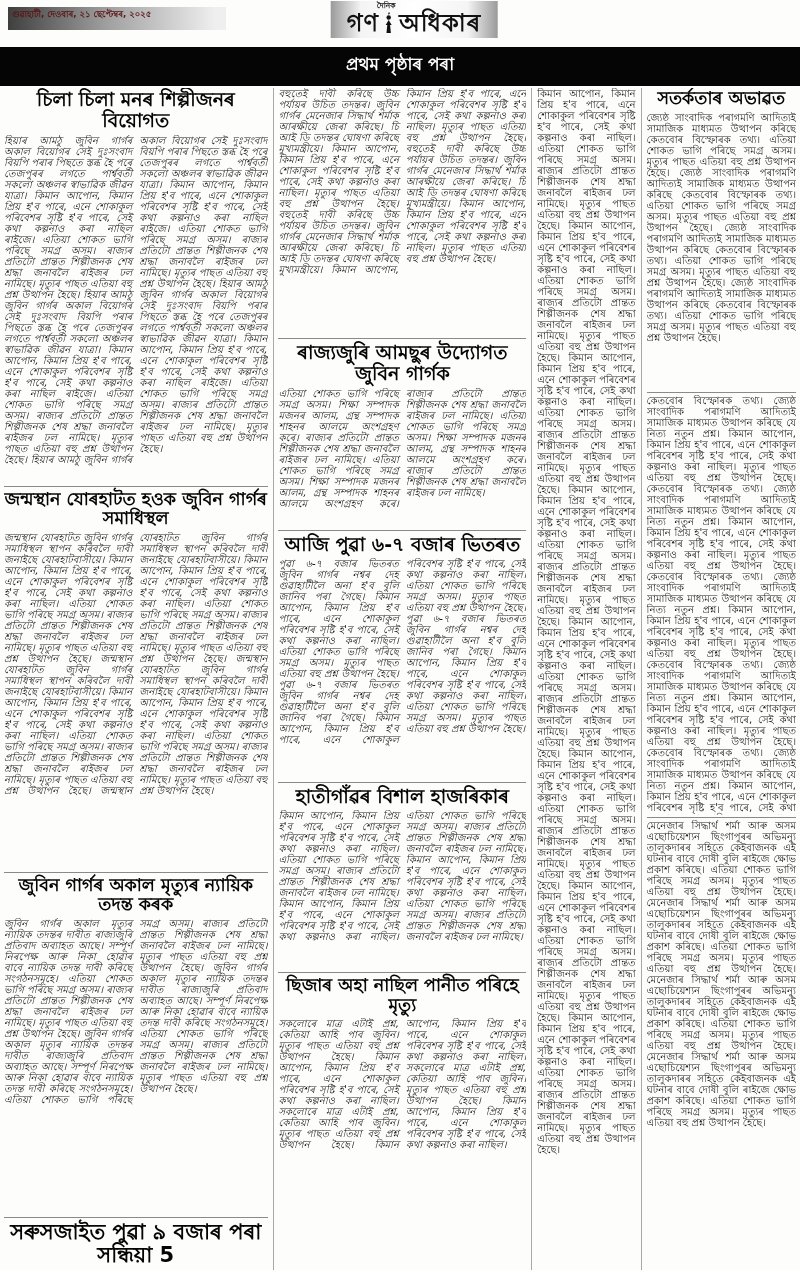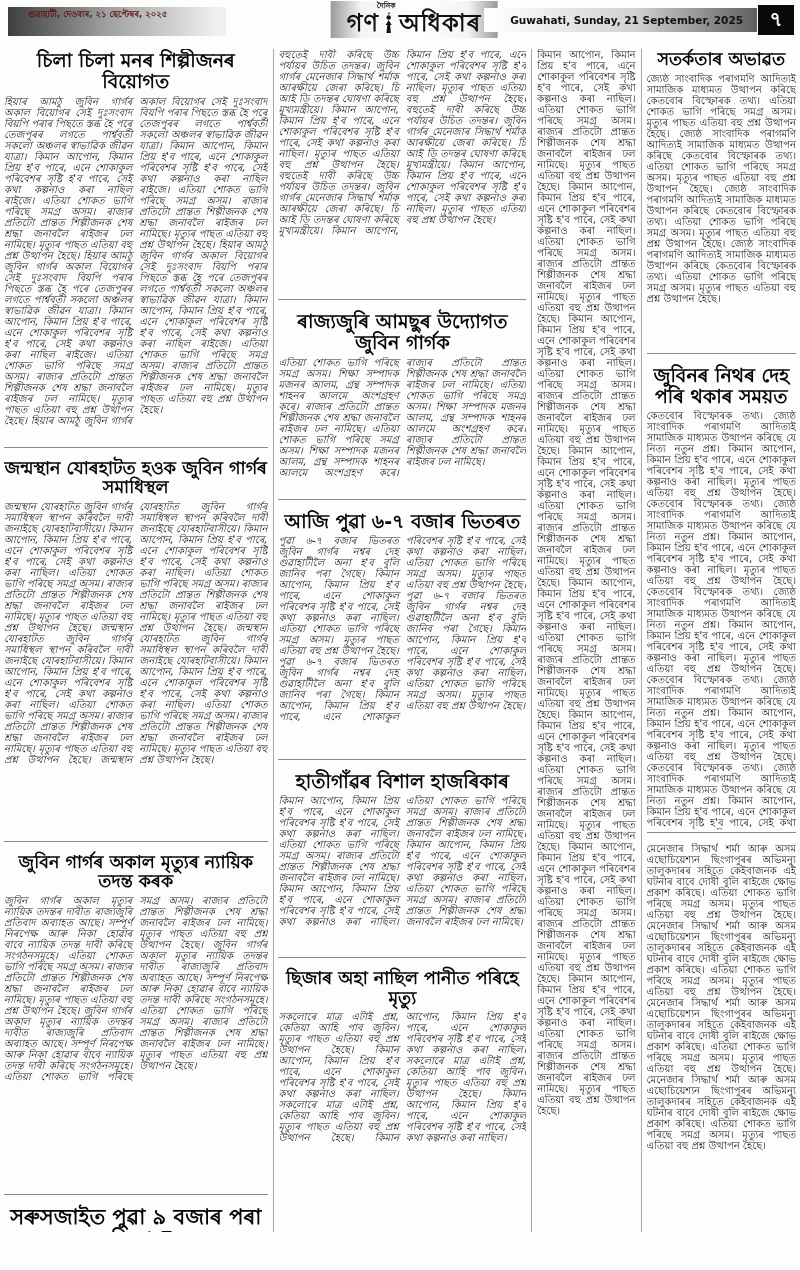--- a/index.html
+++ b/index.html
@@ -3,24 +3,24 @@
 <meta charset="utf-8">
 <style>
   * { box-sizing: border-box; margin: 0; padding: 0; }
   html,body { background:#e8e8e8; }
   body { font-family:"DejaVu Sans", sans-serif; }
   .page { width:800px; height:1270px; background:#fdfdfb; color:#111; margin:0 auto;
           overflow:hidden; position:relative; }
 
   
   .masthead-row { position:relative; height:47px; }
-  .date-left { position:absolute; left:8px; top:7px; width:218px; height:29px;
+  .date-left { position:absolute; left:8px; top:7px; width:218px; height:23px;
                background:linear-gradient(90deg,#3f3f3f,#9f9f9f 45%,#efefef 95%);
                color:#5c1414; font-size:8.5px; font-weight:bold; line-height:15px;
-               padding-left:20px; white-space:nowrap; overflow:hidden; }
+               padding-left:4px; white-space:nowrap; overflow:hidden; }
   .masthead { position:absolute; left:50%; transform:translateX(-50%); top:1px; text-align:center;padding-left:28px; }
   .masthead-strip { background:linear-gradient(90deg,#9a9a9a,#f4f4f4 18%,#ffffff 50%,#f4f4f4 82%,#9a9a9a);
                     padding:1px 16px 2px; }
   .masthead-prefix { font-size:7.5px; font-weight:bold; text-align:left; margin-left:30px; line-height:8px; }
   .masthead-title { font-size:24px; font-weight:800; letter-spacing:1px; display:flex;
                     align-items:center; justify-content:space-between; gap:3px; line-height:26px; }
   .logo-icon svg { display:block; }
   .date-right-wrap { position:absolute; right:0; top:5px; display:flex; align-items:center; }
   .date-right { background:linear-gradient(90deg,#ffffff,#d2d2d2 55%,#5f5f5f);
                 font-size:10.5px; font-weight:bold; padding:6px 14px 6px 26px; white-space:nowrap; }
@@ -34,21 +34,21 @@
 
   
   .content { display:flex; gap:5px; padding:2px 4px 0;border-radius:29px; }
   .track { height:1183px; overflow:hidden; }
   .track-left   { width:268px; }
   .track-center { width:252px; }
   .track-cr     { width:100px; }
   .track-right  { width:152px; }
   .vrule { width:1px; background:#a8a8a8; height:1183px; }
 
-  .article + .article { border-top:1px solid #8a8a8a; margin-top:2px; padding-top:10px; }
+  .article + .article { border-top:1px solid #8a8a8a; margin-top:2px; padding-top:2px; }
   .hl { font-weight:800; text-align:center; line-height:1.12; margin:1px 0 3px; color:#050505; }
   .s22 { font-size:21px; }
   .s20 { font-size:19px; }
   .s18 { font-size:17.5px; }
   .body { font-size:10px; line-height:11px; text-align:justify; color:#1c1c1c; overflow:hidden; }
   .cols2 { column-count:2; column-gap:7px;font-style:italic; }
 </style>
 </head>
 <body>
 
@@ -67,26 +67,23 @@
               <circle cx="7" cy="5.5" r="2.2" fill="#111"></circle>
               <path d="M7 2.8 C5.8 1.6 7.6 0.4 7 0 C8.6 0.6 8.4 2 7 2.8 Z" fill="#111"></path>
               <path d="M7 8 L4 13 L5.6 13 L4.8 21 L9.2 21 L8.4 13 L10 13 Z" fill="#111"></path>
             </svg>
           </span>
           <span>অধিকাৰ</span>
         </div>
       </div>
     </div>
 
-    <div class="date-right-wrap">
-      <div class="date-right">Guwahati, Sunday, 21 September, 2025</div>
-      <div class="page-number">৭</div>
-    </div>
   </header>
 
+  <div class="section-banner">প্ৰথম পৃষ্ঠাৰ পৰা</div>
 
   <main class="content">
 
     <section class="track track-left">
       <article class="article">
         <h2 class="hl s20">চিলা চিলা মনৰ শিল্পীজনৰ বিয়োগত</h2>
         <div class="body cols2" style="height:349px">হিয়াৰ আমঠু জুবিন গাৰ্গৰ অকাল বিয়োগৰ সেই দুঃসংবাদ বিয়পি পৰাৰ পিছতে স্তব্ধ হৈ পৰে তেজপুৰৰ লগতে পাৰ্শ্ববৰ্তী সকলো অঞ্চলৰ স্বাভাৱিক জীৱন যাত্ৰা। কিমান আপোন, কিমান প্ৰিয় হ'ব পাৰে, এনে শোকাকুল পৰিবেশৰ সৃষ্টি হ'ব পাৰে, সেই কথা কল্পনাও কৰা নাছিল ৰাইজে। এতিয়া শোকত ভাগি পৰিছে সমগ্ৰ অসম। ৰাজ্যৰ প্ৰতিটো প্ৰান্তত শিল্পীজনক শেষ শ্ৰদ্ধা জনাবলৈ ৰাইজৰ ঢল নামিছে। মৃত্যুৰ পাছত এতিয়া বহু প্ৰশ্ন উত্থাপন হৈছে।  হিয়াৰ আমঠু জুবিন গাৰ্গৰ অকাল বিয়োগৰ সেই দুঃসংবাদ বিয়পি পৰাৰ পিছতে স্তব্ধ হৈ পৰে তেজপুৰৰ লগতে পাৰ্শ্ববৰ্তী সকলো অঞ্চলৰ স্বাভাৱিক জীৱন যাত্ৰা। কিমান আপোন, কিমান প্ৰিয় হ'ব পাৰে, এনে শোকাকুল পৰিবেশৰ সৃষ্টি হ'ব পাৰে, সেই কথা কল্পনাও কৰা নাছিল ৰাইজে। এতিয়া শোকত ভাগি পৰিছে সমগ্ৰ অসম। ৰাজ্যৰ প্ৰতিটো প্ৰান্তত শিল্পীজনক শেষ শ্ৰদ্ধা জনাবলৈ ৰাইজৰ ঢল নামিছে। মৃত্যুৰ পাছত এতিয়া বহু প্ৰশ্ন উত্থাপন হৈছে।  হিয়াৰ আমঠু জুবিন গাৰ্গৰ অকাল বিয়োগৰ সেই দুঃসংবাদ বিয়পি পৰাৰ পিছতে স্তব্ধ হৈ পৰে তেজপুৰৰ লগতে পাৰ্শ্ববৰ্তী সকলো অঞ্চলৰ স্বাভাৱিক জীৱন যাত্ৰা। কিমান আপোন, কিমান প্ৰিয় হ'ব পাৰে, এনে শোকাকুল পৰিবেশৰ সৃষ্টি হ'ব পাৰে, সেই কথা কল্পনাও কৰা নাছিল ৰাইজে। এতিয়া শোকত ভাগি পৰিছে সমগ্ৰ অসম। ৰাজ্যৰ প্ৰতিটো প্ৰান্তত শিল্পীজনক শেষ শ্ৰদ্ধা জনাবলৈ ৰাইজৰ ঢল নামিছে। মৃত্যুৰ পাছত এতিয়া বহু প্ৰশ্ন উত্থাপন হৈছে।  হিয়াৰ আমঠু জুবিন গাৰ্গৰ অকাল বিয়োগৰ সেই দুঃসংবাদ বিয়পি পৰাৰ পিছতে স্তব্ধ হৈ পৰে তেজপুৰৰ লগতে পাৰ্শ্ববৰ্তী সকলো অঞ্চলৰ স্বাভাৱিক জীৱন যাত্ৰা। কিমান আপোন, কিমান প্ৰিয় হ'ব পাৰে, এনে শোকাকুল পৰিবেশৰ সৃষ্টি হ'ব পাৰে, সেই কথা কল্পনাও কৰা নাছিল ৰাইজে। এতিয়া শোকত ভাগি পৰিছে সমগ্ৰ অসম। ৰাজ্যৰ প্ৰতিটো প্ৰান্তত শিল্পীজনক শেষ শ্ৰদ্ধা জনাবলৈ ৰাইজৰ ঢল নামিছে। মৃত্যুৰ পাছত এতিয়া বহু প্ৰশ্ন উত্থাপন হৈছে। </div>
       </article>
       <article class="article">
         <h2 class="hl s18">জন্মস্থান যোৰহাটত হওক জুবিন গাৰ্গৰ সমাধিস্থল</h2>
@@ -133,21 +130,20 @@
     </section>
 
     <div class="vrule"></div>
 
     <section class="track track-right">
       <article class="article">
         <h2 class="hl s18">সতৰ্কতাৰ অভাৱত</h2>
         <div class="body" style="height:278px">জ্যেষ্ঠ সাংবাদিক পৰাগমণি আদিত্যই সামাজিক মাধ্যমত উত্থাপন কৰিছে কেতবোৰ বিস্ফোৰক তথ্য। এতিয়া শোকত ভাগি পৰিছে সমগ্ৰ অসম। মৃত্যুৰ পাছত এতিয়া বহু প্ৰশ্ন উত্থাপন হৈছে।  জ্যেষ্ঠ সাংবাদিক পৰাগমণি আদিত্যই সামাজিক মাধ্যমত উত্থাপন কৰিছে কেতবোৰ বিস্ফোৰক তথ্য। এতিয়া শোকত ভাগি পৰিছে সমগ্ৰ অসম। মৃত্যুৰ পাছত এতিয়া বহু প্ৰশ্ন উত্থাপন হৈছে।  জ্যেষ্ঠ সাংবাদিক পৰাগমণি আদিত্যই সামাজিক মাধ্যমত উত্থাপন কৰিছে কেতবোৰ বিস্ফোৰক তথ্য। এতিয়া শোকত ভাগি পৰিছে সমগ্ৰ অসম। মৃত্যুৰ পাছত এতিয়া বহু প্ৰশ্ন উত্থাপন হৈছে।  জ্যেষ্ঠ সাংবাদিক পৰাগমণি আদিত্যই সামাজিক মাধ্যমত উত্থাপন কৰিছে কেতবোৰ বিস্ফোৰক তথ্য। এতিয়া শোকত ভাগি পৰিছে সমগ্ৰ অসম। মৃত্যুৰ পাছত এতিয়া বহু প্ৰশ্ন উত্থাপন হৈছে। </div>
       </article>
       <article class="article">
-        <h2 class="hl s20">জুবিনৰ নিথৰ দেহ পৰি থকাৰ সময়ত</h2>
         <div class="body" style="height:420px">কেতবোৰ বিস্ফোৰক তথ্য। জ্যেষ্ঠ সাংবাদিক পৰাগমণি আদিত্যই সামাজিক মাধ্যমত উত্থাপন কৰিছে যে নিত্য নতুন প্ৰশ্ন। কিমান আপোন, কিমান প্ৰিয় হ'ব পাৰে, এনে শোকাকুল পৰিবেশৰ সৃষ্টি হ'ব পাৰে, সেই কথা কল্পনাও কৰা নাছিল। মৃত্যুৰ পাছত এতিয়া বহু প্ৰশ্ন উত্থাপন হৈছে।  কেতবোৰ বিস্ফোৰক তথ্য। জ্যেষ্ঠ সাংবাদিক পৰাগমণি আদিত্যই সামাজিক মাধ্যমত উত্থাপন কৰিছে যে নিত্য নতুন প্ৰশ্ন। কিমান আপোন, কিমান প্ৰিয় হ'ব পাৰে, এনে শোকাকুল পৰিবেশৰ সৃষ্টি হ'ব পাৰে, সেই কথা কল্পনাও কৰা নাছিল। মৃত্যুৰ পাছত এতিয়া বহু প্ৰশ্ন উত্থাপন হৈছে।  কেতবোৰ বিস্ফোৰক তথ্য। জ্যেষ্ঠ সাংবাদিক পৰাগমণি আদিত্যই সামাজিক মাধ্যমত উত্থাপন কৰিছে যে নিত্য নতুন প্ৰশ্ন। কিমান আপোন, কিমান প্ৰিয় হ'ব পাৰে, এনে শোকাকুল পৰিবেশৰ সৃষ্টি হ'ব পাৰে, সেই কথা কল্পনাও কৰা নাছিল। মৃত্যুৰ পাছত এতিয়া বহু প্ৰশ্ন উত্থাপন হৈছে।  কেতবোৰ বিস্ফোৰক তথ্য। জ্যেষ্ঠ সাংবাদিক পৰাগমণি আদিত্যই সামাজিক মাধ্যমত উত্থাপন কৰিছে যে নিত্য নতুন প্ৰশ্ন। কিমান আপোন, কিমান প্ৰিয় হ'ব পাৰে, এনে শোকাকুল পৰিবেশৰ সৃষ্টি হ'ব পাৰে, সেই কথা কল্পনাও কৰা নাছিল। মৃত্যুৰ পাছত এতিয়া বহু প্ৰশ্ন উত্থাপন হৈছে।  কেতবোৰ বিস্ফোৰক তথ্য। জ্যেষ্ঠ সাংবাদিক পৰাগমণি আদিত্যই সামাজিক মাধ্যমত উত্থাপন কৰিছে যে নিত্য নতুন প্ৰশ্ন। কিমান আপোন, কিমান প্ৰিয় হ'ব পাৰে, এনে শোকাকুল পৰিবেশৰ সৃষ্টি হ'ব পাৰে, সেই কথা কল্পনাও কৰা নাছিল। মৃত্যুৰ পাছত এতিয়া বহু প্ৰশ্ন উত্থাপন হৈছে। </div>
       </article>
       <article class="article">
         <div class="body" style="height:328px">মেনেজাৰ সিদ্ধাৰ্থ শৰ্মা আৰু অসম এছোচিয়েশ্যন ছিংগাপুৰৰ অভিমন্যু তালুকদাৰৰ সহিতে কেইবাজনক এই ঘটনাৰ বাবে দোষী বুলি ৰাইজে ক্ষোভ প্ৰকাশ কৰিছে। এতিয়া শোকত ভাগি পৰিছে সমগ্ৰ অসম। মৃত্যুৰ পাছত এতিয়া বহু প্ৰশ্ন উত্থাপন হৈছে।  মেনেজাৰ সিদ্ধাৰ্থ শৰ্মা আৰু অসম এছোচিয়েশ্যন ছিংগাপুৰৰ অভিমন্যু তালুকদাৰৰ সহিতে কেইবাজনক এই ঘটনাৰ বাবে দোষী বুলি ৰাইজে ক্ষোভ প্ৰকাশ কৰিছে। এতিয়া শোকত ভাগি পৰিছে সমগ্ৰ অসম। মৃত্যুৰ পাছত এতিয়া বহু প্ৰশ্ন উত্থাপন হৈছে।  মেনেজাৰ সিদ্ধাৰ্থ শৰ্মা আৰু অসম এছোচিয়েশ্যন ছিংগাপুৰৰ অভিমন্যু তালুকদাৰৰ সহিতে কেইবাজনক এই ঘটনাৰ বাবে দোষী বুলি ৰাইজে ক্ষোভ প্ৰকাশ কৰিছে। এতিয়া শোকত ভাগি পৰিছে সমগ্ৰ অসম। মৃত্যুৰ পাছত এতিয়া বহু প্ৰশ্ন উত্থাপন হৈছে।  মেনেজাৰ সিদ্ধাৰ্থ শৰ্মা আৰু অসম এছোচিয়েশ্যন ছিংগাপুৰৰ অভিমন্যু তালুকদাৰৰ সহিতে কেইবাজনক এই ঘটনাৰ বাবে দোষী বুলি ৰাইজে ক্ষোভ প্ৰকাশ কৰিছে। এতিয়া শোকত ভাগি পৰিছে সমগ্ৰ অসম। মৃত্যুৰ পাছত এতিয়া বহু প্ৰশ্ন উত্থাপন হৈছে। </div>
       </article>
     </section>
 
   </main>
 
 </div>

